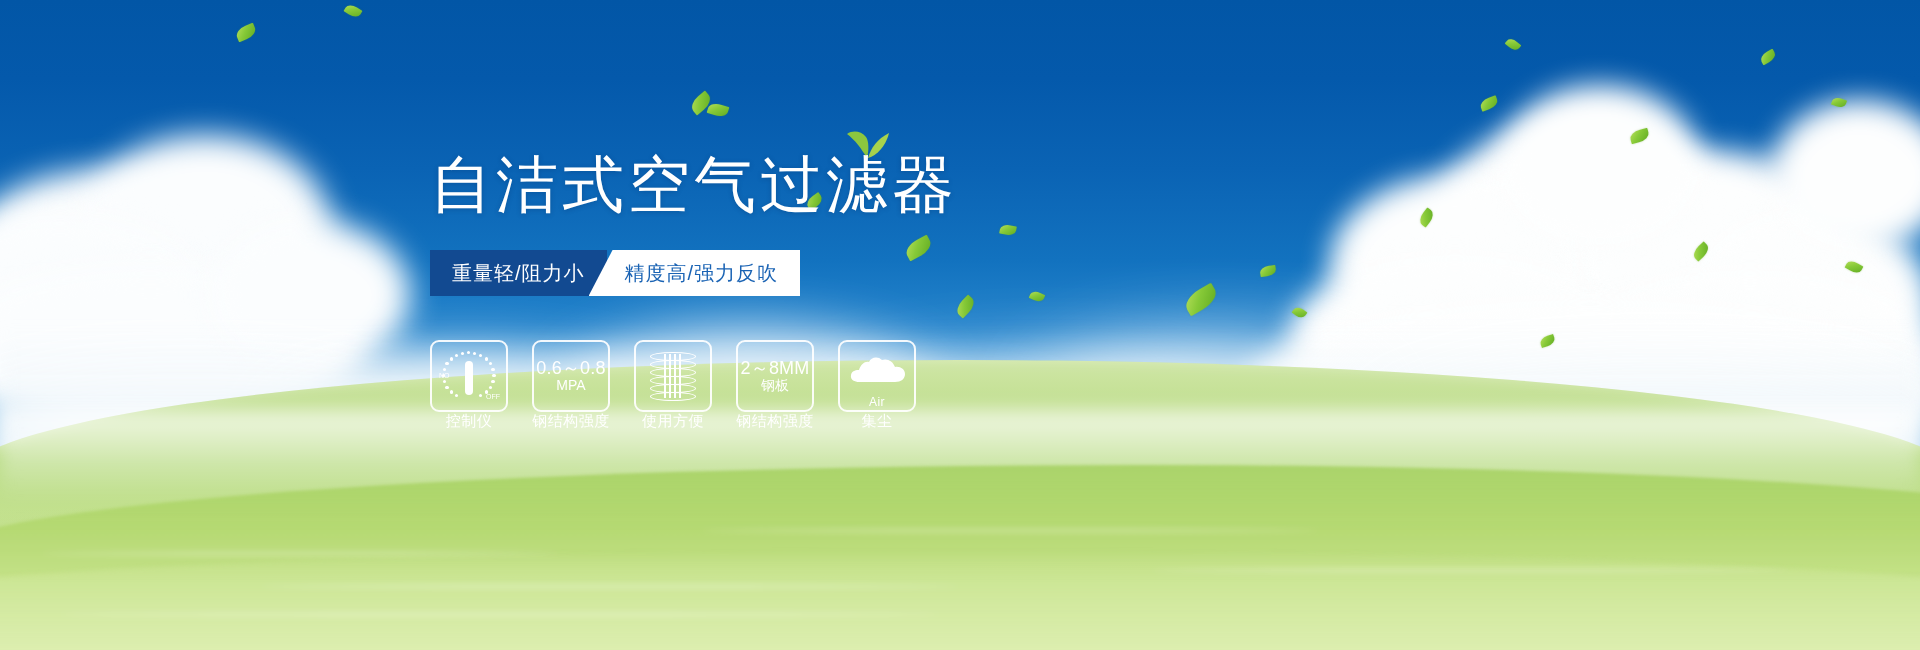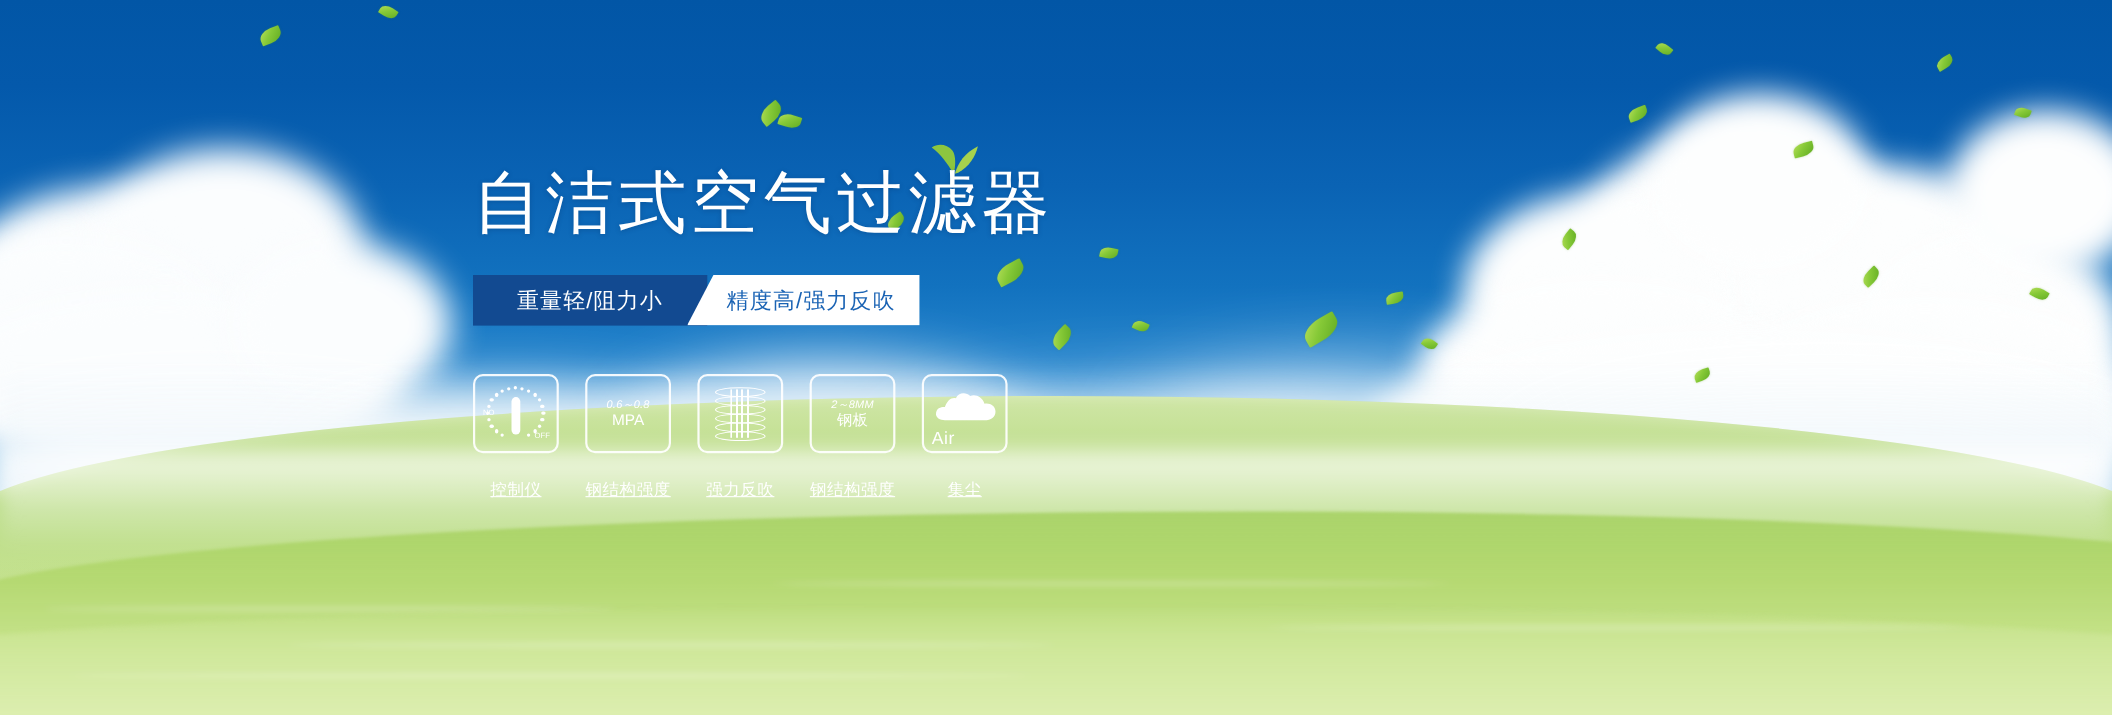--- a/index.html
+++ b/index.html
@@ -82,38 +82,38 @@
     text-shadow:0 1px 5px rgba(0,40,90,.28);
   }
 
   .title-leaf { position:absolute; left:845px; top:108px; width:46px; height:36px; }
 
   .pills { position:absolute; left:430px; top:234px; display:flex; }
   .pill {
     height:46px; display:flex; align-items:center; justify-content:center;
     font-size:20px; letter-spacing:1px; white-space:nowrap;
   }
-  .pill.dark { background:#124a91; color:#ffffff; padding:0 40px; }
+  .pill.dark { background:#124a91; color:#ffffff; padding:0 22px; }
   .pill.light {
     background:#ffffff; color:#1a63b4; padding:0 22px;
     margin-left:-18px; position:relative;
     clip-path:polygon(24px 0, 100% 0, 100% 100%, 0 100%);
     padding-left:36px;
   }
 
   .features { position:absolute; left:430px; top:324px; display:flex; gap:24px; }
   .feature { width:78px; display:flex; flex-direction:column; align-items:center; }
   .fbox {
     width:78px; height:72px; border:2px solid rgba(255,255,255,.92); border-radius:9px;
     display:flex; flex-direction:column; align-items:center; justify-content:center;
     color:#ffffff; text-align:center; position:relative; overflow:hidden;
   }
-  .fbox .ftxt { font-size:10px; line-height:1.12; letter-spacing:.2px;font-style:italic; }
+  .fbox .ftxt { font-size:18px; line-height:1.12; letter-spacing:.2px; }
   .fbox .ftxt2 { font-size:14px; line-height:1.12; }
-  .flabel { margin-top:24px; color:#ffffff; font-size:15px; white-space:nowrap; letter-spacing:.5px;text-decoration:underline; }
+  .flabel { margin-top:0; color:#ffffff; font-size:15px; white-space:nowrap; letter-spacing:.5px; }
 
   
   .gauge { position:relative; width:58px; height:54px; }
   .gauge .dot { position:absolute; width:3.4px; height:3.4px; border-radius:50%; background:#fff; }
   .gauge .needle {
     position:absolute; left:50%; top:12px; margin-left:-4px;
     width:8px; height:34px; border-radius:4px; background:#fff;
   }
   .gauge .gno { position:absolute; left:-1px; top:23px; font-size:7px; color:#fff; }
   .gauge .goff { position:absolute; right:-2px; bottom:3px; font-size:7px; color:#fff; }
@@ -122,21 +122,21 @@
   .coil { position:relative; width:52px; height:52px; }
   .coil .ring {
     position:absolute; left:50%; transform:translateX(-50%);
     width:46px; height:9px; border:1.6px solid #fff; border-radius:50%;
   }
   .coil .stem { position:absolute; left:50%; top:4px; margin-left:-9px; width:18px; height:44px;
     background:repeating-linear-gradient(to right, #fff 0 1.6px, transparent 1.6px 5px); }
 
   
   .dustcloud { position:relative; width:60px; height:40px; margin-top:-2px; }
-  .dustcloud .air { position:absolute; left:0; right:0; bottom:-14px; text-align:left; font-size:16px; color:#fff; letter-spacing:.5px; }
+  .dustcloud .air { position:absolute; left:0; right:0; bottom:-14px; text-align:center; font-size:12px; color:#fff; letter-spacing:.5px; }
 </style>
 </head>
 <body>
 
 <div id="banner">
 
   <div class="cloudlayer">
 
     <div class="rc" style="left:1430px; top:120px; width:300px; height:210px;"></div>
     <div class="rc" style="left:1330px; top:175px; width:250px; height:180px;"></div>
@@ -262,21 +262,21 @@
           <div class="coil">
             <div class="stem"></div>
             <div class="ring" style="top:2px;"></div>
             <div class="ring" style="top:10px;"></div>
             <div class="ring" style="top:18px;"></div>
             <div class="ring" style="top:26px;"></div>
             <div class="ring" style="top:34px;"></div>
             <div class="ring" style="top:42px;"></div>
           </div>
         </div>
-        <div class="flabel">强力反吹</div>
+        <div class="flabel">使用方便</div>
       </div>
 
       <div class="feature">
         <div class="fbox">
           <div class="ftxt">2～8MM</div>
           <div class="ftxt2">钢板</div>
         </div>
         <div class="flabel">钢结构强度</div>
       </div>
 

